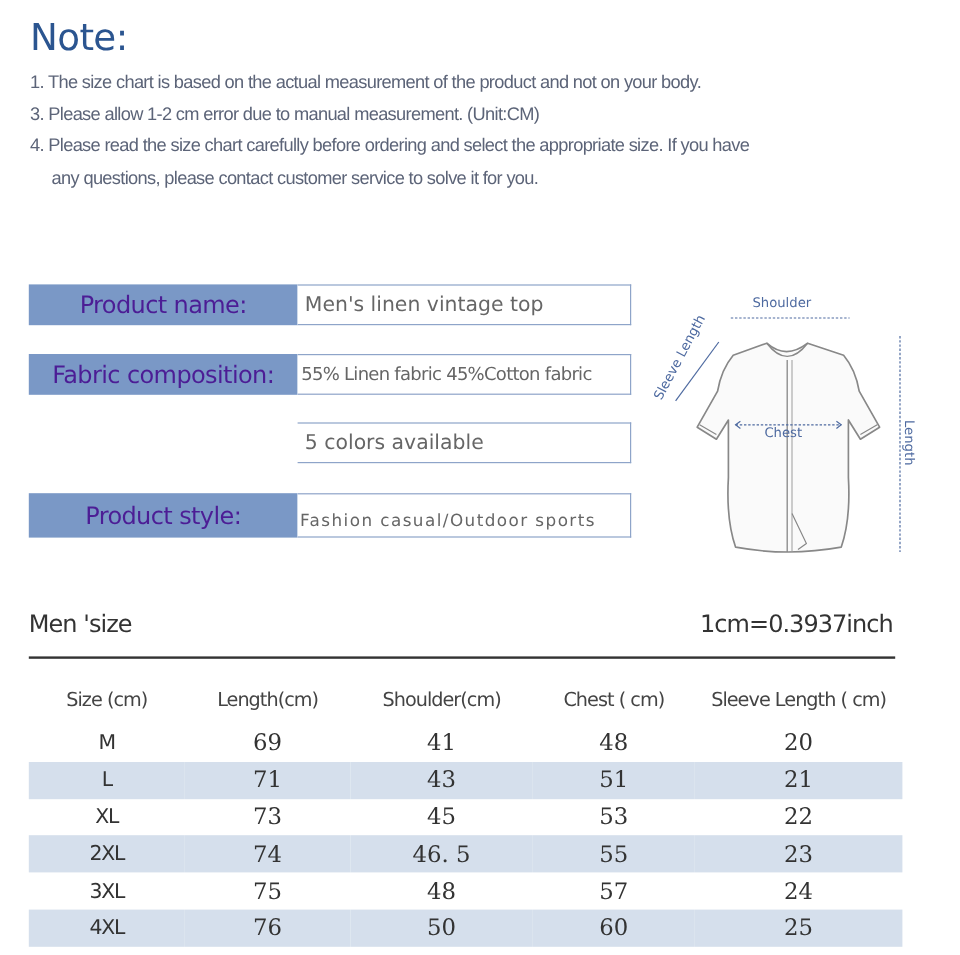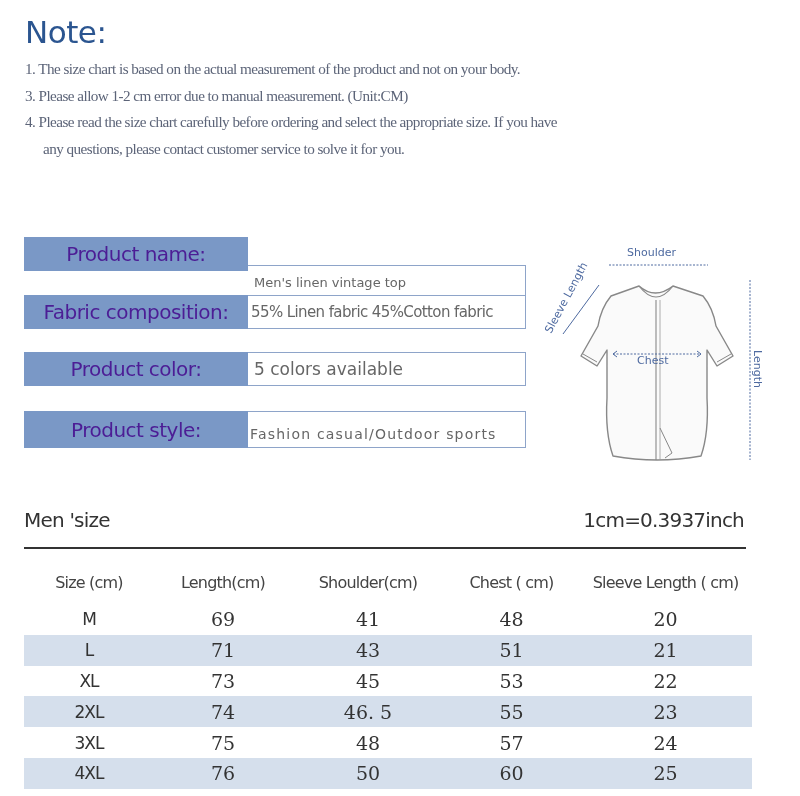--- a/index.html
+++ b/index.html
@@ -6,21 +6,21 @@
   html, body { width: 800px; height: 796px; background: #ffffff; overflow: hidden; }
   body { position: relative; font-family: "Liberation Sans", "DejaVu Sans", sans-serif; color: #555; }
 
   .note-title {
     position: absolute; left: 25px; top: 14px;
     font-size: 31px; color: #2b5590; font-family: "DejaVu Sans", sans-serif; font-weight: normal;
     letter-spacing: -0.5px;
   }
   .note-list { position: absolute; left: 25px; top: 56px; width: 760px; }
   .note-item {
-    font-family: Liberation Serif, serif; font-size: 15.2px; color: #5c6478;
+    font-family: Liberation Sans, sans-serif; font-size: 15.2px; color: #5c6478;
     line-height: 26.5px; letter-spacing: -0.55px; font-weight: normal;
   }
   .note-item .cont { display: block; padding-left: 18px; }
 
   .info-row { position: absolute; left: 24px; width: 502px; height: 34px; }
   .info-label {
     position: absolute; left: 0; top: 0; width: 224px; height: 100%;
     background: #7a98c6; color: #4c1d95; display: flex; align-items: center; justify-content: center;
     font-family: "DejaVu Sans", sans-serif; font-size: 20px; letter-spacing: -0.5px; white-space: nowrap;
   }
@@ -71,28 +71,27 @@
     <span>3. Please allow 1-2 cm error due to manual measurement. (Unit:CM)</span>
   </div>
   <div class="note-item">
     <span>4. Please read the size chart carefully before ordering and select the appropriate size. If you have</span>
     <span class="cont">any questions, please contact customer service to solve it for you.</span>
   </div>
 </div>
 
 <div class="info-row" style="top:237px;">
   <div class="info-label">Product name:</div>
-  <div class="info-value" style="font-size:13px;margin-top:28px;">Men's linen vintage top</div>
+  <div class="info-value" style="font-size:17px;">Men's linen vintage top</div>
 </div>
 <div class="info-row" style="top:295px;">
   <div class="info-label">Fabric composition:</div>
   <div class="info-value" style="font-size:15px;letter-spacing:-0.6px;padding-left:3px;text-align:center;">55% Linen fabric 45%Cotton fabric</div>
 </div>
 <div class="info-row" style="top:352px;">
-  <div class="info-label">Product color:</div>
   <div class="info-value" style="font-size:17px;">5 colors available</div>
 </div>
 <div class="info-row" style="top:411px;height:37px;">
   <div class="info-label">Product style:</div>
   <div class="info-value" style="font-size:14px;letter-spacing:1.2px;padding-left:2px;padding-top:8px;">Fashion casual/Outdoor sports</div>
 </div>
 
 <div class="diagram">
   <svg viewBox="0 0 265 230">
 

